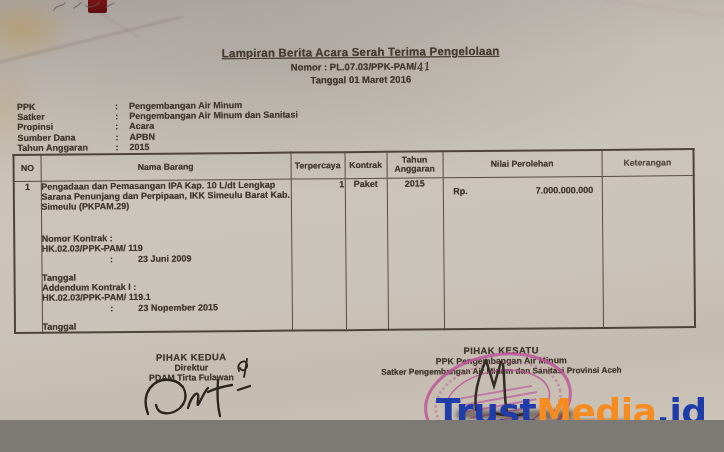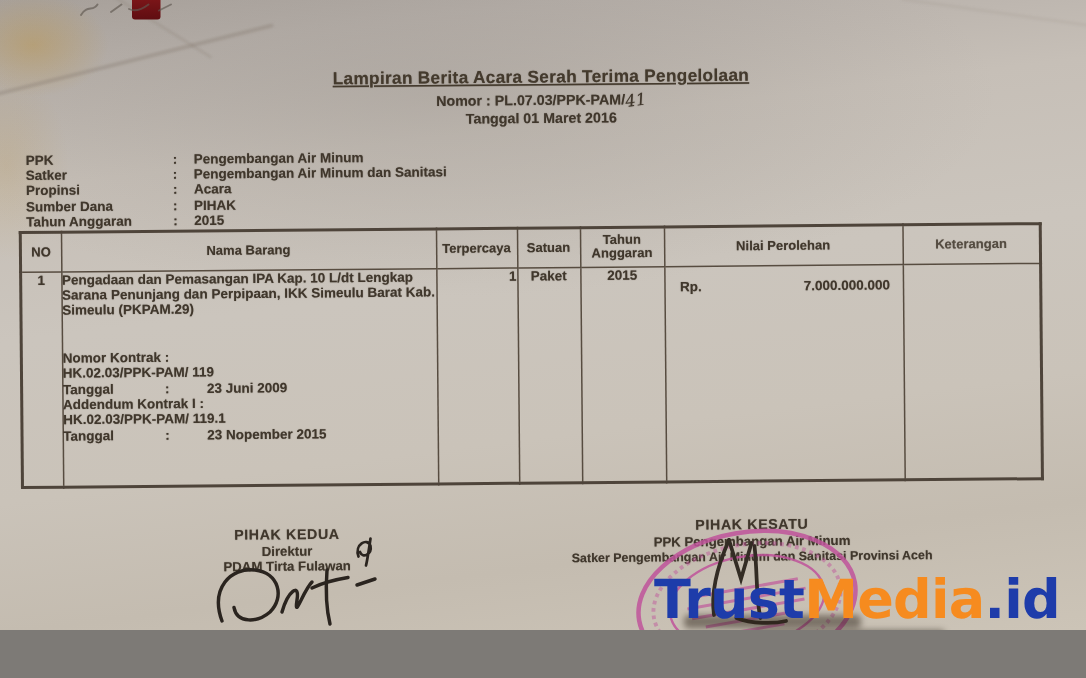--- a/index.html
+++ b/index.html
@@ -40,21 +40,21 @@
     border-collapse:collapse; table-layout:fixed; }
   table.grid th, table.grid td { border:1.5px solid #574c40; padding:0; }
   table.grid { border:2px solid #4e443a; }
   th { font-size:8.7px; font-weight:bold; text-align:center; vertical-align:middle;
        height:26px; line-height:9.5px; padding:1px 2px; }
   td { height:144px; vertical-align:top; font-size:9px; font-weight:bold; }
   td.c-no { text-align:center; padding-top:8px; }
   td.c-nama { padding:7px 6px 0 8px; line-height:10.4px; }
   .desc { margin-bottom:21px; }
   .krow { display:flex; }
-  .kl { width:68px; }
+  .kl { width:68px;margin-top:18px; }
   .kc { width:28px; }
   td.c-kuant { text-align:right; padding:8px 9px 0 0; }
   td.c-satuan, td.c-tahun { text-align:center; padding-top:8px; }
   td.c-nilai .nilai-line { display:flex; justify-content:space-between; padding:8px 8px 0 10px; }
   th.h-ket { opacity:.85;border-radius:10px; }
 
   .sig-left { position:absolute; left:95px; top:350px; width:190px; text-align:center; }
   .sig-right { position:absolute; left:340px; top:346px; width:320px; text-align:center; }
   .party { font-size:9.5px; font-weight:bold; letter-spacing:0.4px; }
   .role { font-size:8.8px; font-weight:bold; line-height:10px; }
@@ -63,21 +63,21 @@
     font-size:9.5px; font-weight:bold; text-decoration:underline; letter-spacing:0.6px; }
   .nip { position:absolute; left:440px; top:418px; font-size:8.5px; font-weight:bold;
     letter-spacing:1px; color:#3a3127; z-index:2; }
 
   svg.scribble { position:absolute; z-index:2; }
   .smudge { position:absolute; background:rgba(45,36,26,0.5); filter:blur(2px);
     border-radius:3px; z-index:2; }
 
   .stamp-wrap { position:absolute; left:418px; top:350px; z-index:1; opacity:.85; }
 
-  .wm { position:absolute; left:436px; top:380px; z-index:5;
+  .wm { position:absolute; left:436px; top:391px; z-index:5;
     font-family:"DejaVu Sans", sans-serif; font-weight:800; font-size:36px;
     letter-spacing:-0.5px; white-space:nowrap; text-shadow:none; }
   .wm .blue { color:#1e3caa; }
   .wm .orange { color:#f68b1f; }
   .wm-tag { position:absolute; left:542px; top:430px; z-index:5; color:#f68b1f;
     font-family:"DejaVu Sans", sans-serif; font-weight:800; font-size:14.5px; }
 </style>
 </head>
 <body>
 
@@ -112,21 +112,21 @@
           <span class="mv">Pengembangan Air Minum dan Sanitasi</span>
       </div>
       <div class="meta-row">
         <span class="ml">Propinsi</span>
           <span class="mc">:</span>
           <span class="mv">Acara</span>
       </div>
       <div class="meta-row">
         <span class="ml">Sumber Dana</span>
           <span class="mc">:</span>
-          <span class="mv">PIHAK</span>
+          <span class="mv">APBN</span>
       </div>
       <div class="meta-row">
         <span class="ml">Tahun Anggaran</span>
           <span class="mc">:</span>
           <span class="mv">2015</span>
       </div>
     </div>
 
     <table class="grid">
       <colgroup>
@@ -136,21 +136,21 @@
           <col style="width:42px">
           <col style="width:56px">
           <col style="width:159px">
           <col style="width:92px">
       </colgroup>
       <tbody>
           <tr>
         <th>NO</th>
         <th>Nama Barang</th>
         <th>Terpercaya</th>
-        <th>Satuan</th>
+        <th>Kontrak</th>
         <th>Tahun Anggaran</th>
         <th>Nilai Perolehan</th>
         <th class="h-ket">Keterangan</th>
       </tr>
       <tr>
         <td class="c-no">1</td>
         <td class="c-nama">
           <div class="desc">Pengadaan dan Pemasangan IPA Kap. 10 L/dt Lengkap Sarana Penunjang dan Perpipaan, IKK Simeulu Barat Kab. Simeulu (PKPAM.29)</div>
           <div>Nomor Kontrak :</div>
           <div>HK.02.03/PPK-PAM/ 119</div>

